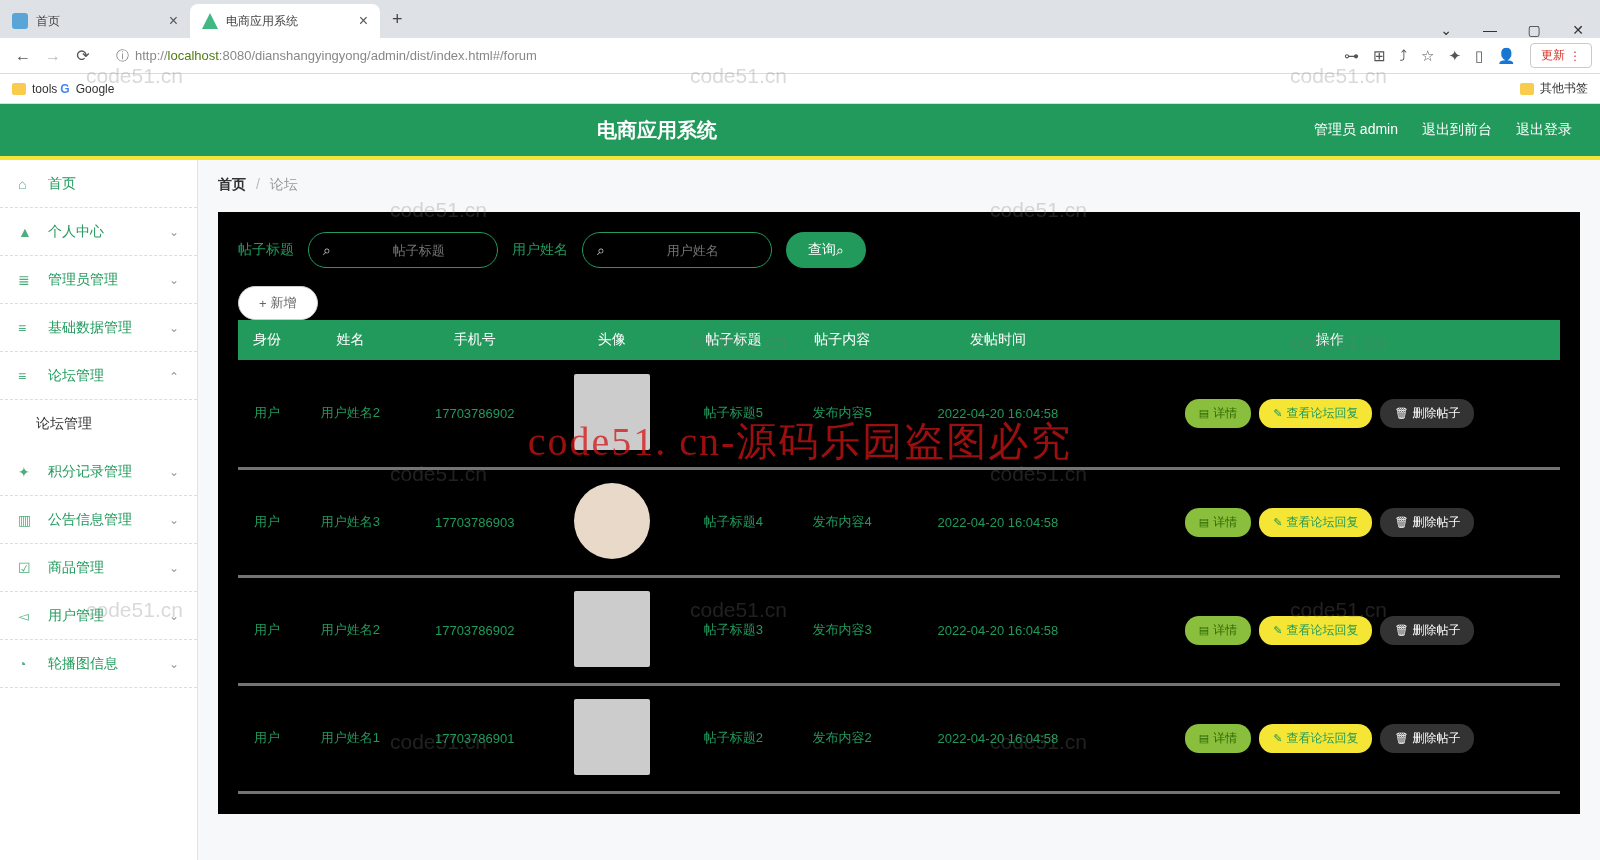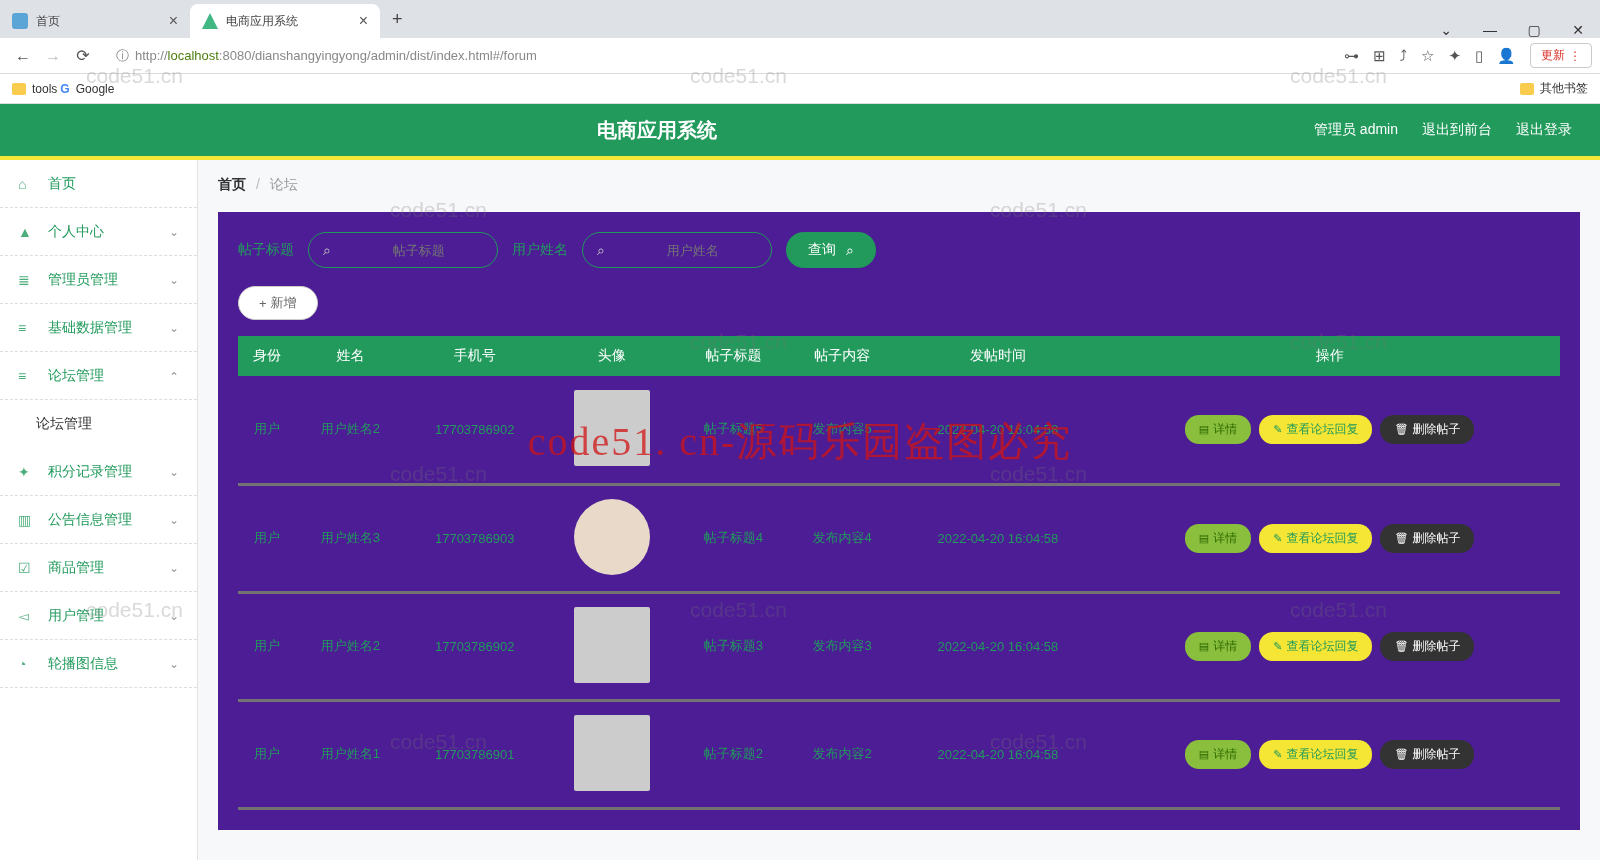--- a/index.html
+++ b/index.html
@@ -40,31 +40,31 @@
 .sidebar { width: 198px; background: #fff; border-right: 1px solid #e2e2e2; overflow-y: auto; }
 .side-item { display: flex; align-items: center; height: 48px; padding: 0 18px; color: #219a5c; font-size: 14px; cursor: pointer; border-bottom: 1px dashed #ddd; }
 .side-item.sub { padding-left: 36px; color: #333; border-bottom: none; }
 .side-item .si-icon { width: 18px; margin-right: 12px; font-size: 14px; opacity: 0.8; }
 .side-item .expand { margin-left: auto; color: #999; font-size: 12px; }
 .side-item.open .expand { transform: rotate(180deg); }
 
 .main { flex: 1; background: #f7f8fa; padding: 16px 20px; overflow-y: auto; }
 .breadcrumb { font-size: 14px; color: #666; margin-bottom: 18px; }
 .breadcrumb .bc-home { color: #333; font-weight: bold; }
-.panel { background: #4c1d95; padding: 20px; }
+.panel { background: #000000; padding: 20px; }
 
 .search-row { display: flex; align-items: center; gap: 14px; margin-bottom: 18px; }
 .search-label { color: #219a5c; font-size: 14px; }
 .search-input-wrap { border: 1px solid #219a5c; border-radius: 18px; height: 36px; width: 190px; display: flex; align-items: center; padding: 0 14px; }
 .search-input-wrap input { border: none; outline: none; flex: 1; font-size: 13px; text-align: center; color: #999; background: transparent; }
 .search-icon-inner { color: #c4c4c4; font-size: 14px; }
-.query-btn { background: #219a5c; color: #fff; border: none; border-radius: 18px; height: 36px; padding: 0 22px; font-size: 14px; cursor: pointer; display: flex; align-items: center; gap: 10px; }
+.query-btn { background: #219a5c; color: #fff; border: none; border-radius: 18px; height: 36px; padding: 0 22px; font-size: 14px; cursor: pointer; display: flex; align-items: center; gap: 0; }
 .add-btn { border: 1px solid #ccc; background: #fff; color: #666; border-radius: 18px; height: 34px; padding: 0 20px; font-size: 13px; cursor: pointer; display: flex; align-items: center; gap: 4px; }
 
-table { width: 100%; border-collapse: collapse; margin-top: 16px; }
+table { width: 100%; border-collapse: collapse; }
 thead th { background: #219a5c; color: #fff; height: 40px; font-weight: normal; font-size: 14px; }
 tbody td { text-align: center; font-size: 13px; color: #219a5c; padding: 12px 6px; border-bottom: 3px solid #737373; vertical-align: middle; }
 tbody tr { height: 108px; }
 .avatar-cell { width: 76px; height: 76px; background: #ccc; border-radius: 2px; display: inline-block; }
 .avatar-cell.circle { border-radius: 50%; background: #e8d9c8; }
 .action-btns { display: flex; flex-wrap: wrap; gap: 8px; justify-content: center; }
 .btn-sm { border: none; border-radius: 14px; padding: 6px 14px; font-size: 12px; cursor: pointer; display: inline-flex; align-items: center; gap: 4px; }
 .btn-detail { background: #8abe3d; color: #2e6b00; }
 .btn-reply { background: #f5e534; color: #219a5c; }
 .btn-delete { background: #333; color: #fff; }

